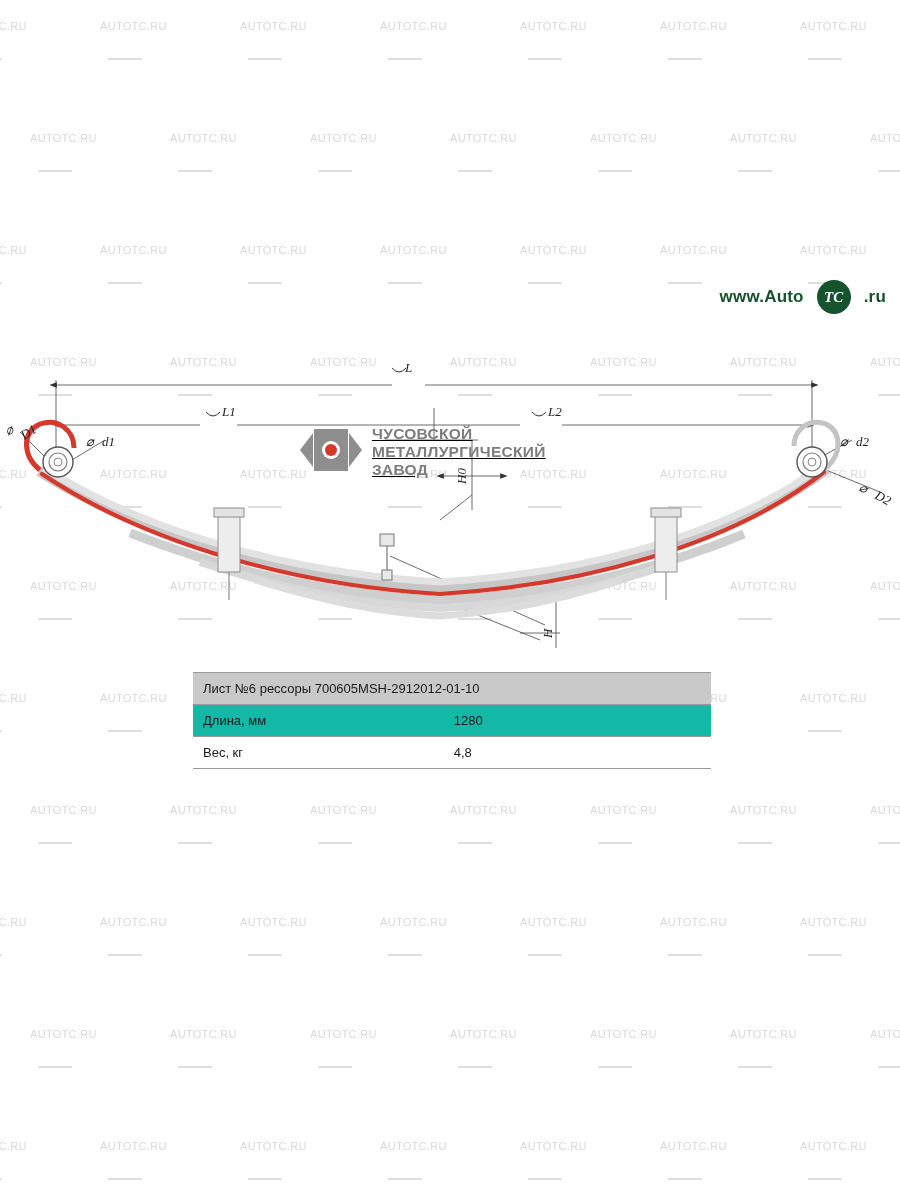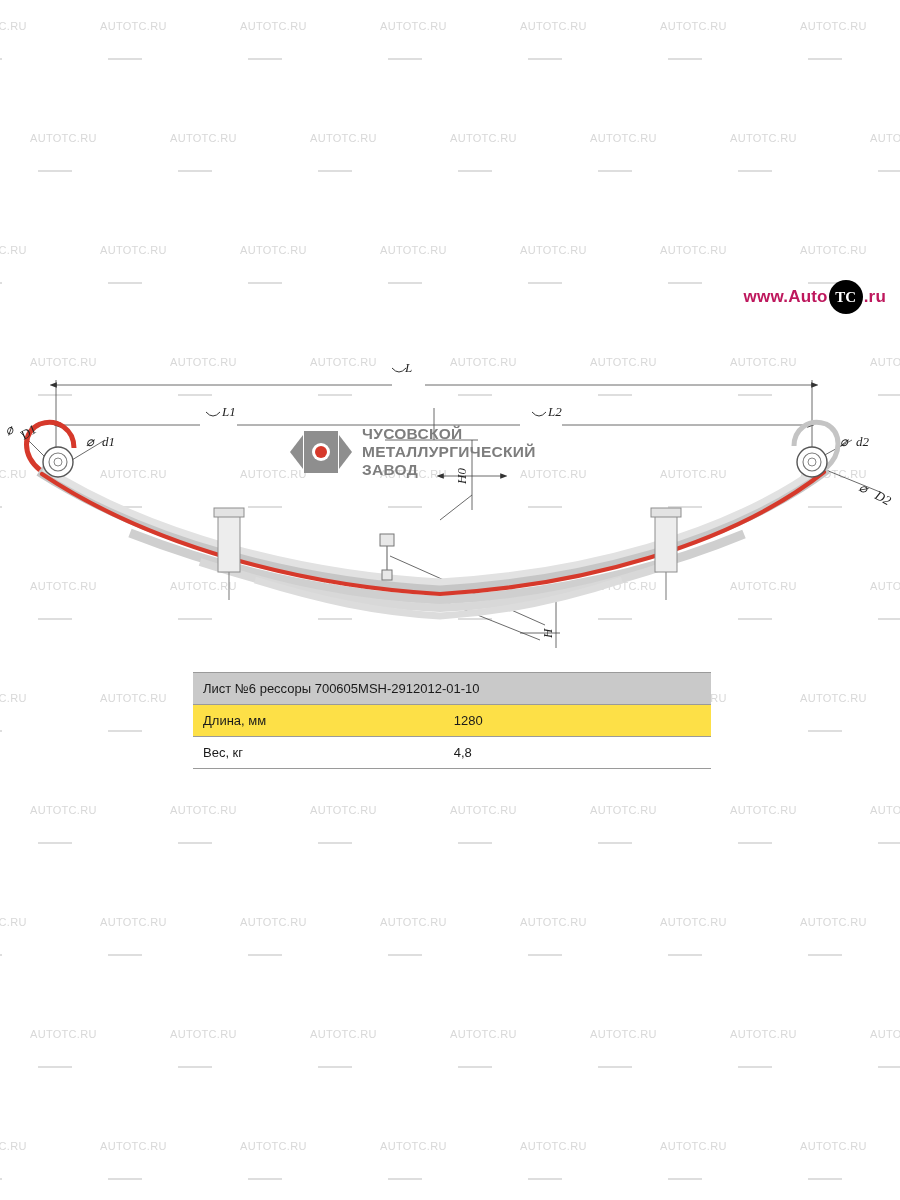--- a/index.html
+++ b/index.html
@@ -52,51 +52,52 @@
     position: absolute;
     right: 14px;
     top: 280px;
     display: flex;
     align-items: center;
     z-index: 30;
   }
   #site-logo .logo-text {
     font-size: 17px;
     font-weight: bold;
-    color: #be185d;
+    color: #14532d;
     letter-spacing: .2px;
   }
   #site-logo .logo-badge {
     position: relative;
     width: 34px; height: 34px;
     border-radius: 50%;
-    background: #000000;
-    margin: 0 1px;
+    background: #14532d;
+    margin: 0 13px;
     display: inline-block;
+    font-style: italic;
   }
   #site-logo .logo-badge .tc {
     position: absolute;
     left: 0; top: 0;
     width: 34px; height: 34px;
     line-height: 34px;
     text-align: center;
     color: #fff;
     font-size: 15px;
     font-weight: bold;
     font-family: "Liberation Serif", serif;
   }
 
   
   #manufacturer-logo {
     position: absolute;
-    left: 290px;
+    left: 300px;
     top: 425px;
     display: flex;
-    align-items: center;
     z-index: 25;
+    text-decoration: underline;
   }
   #manufacturer-logo .mark {
     width: 62px; height: 50px;
     position: relative;
     margin-right: 10px;
   }
   #manufacturer-logo .mfr-name {
     color: #7d7d7d;
     font-weight: bold;
     font-size: 15.5px;
@@ -130,21 +131,21 @@
     height: 19px;
     vertical-align: middle;
   }
   table.tech tr.header-row td {
     background: #c9c9c9;
     font-weight: normal;
     border-bottom: 1px solid #9a9a9a;
     border-top: 1px solid #9a9a9a;
   }
   table.tech tr.shaded td {
-    background: #fde047;
+    background: #14b8a6;
     margin-top: 46px;
   }
   table.tech td.label { width: 250px; }
   table.tech td.value { width: 268px; }
 
   .dim-label {
     font-family: "Liberation Serif", serif;
     font-style: italic;
     font-size: 13px;
     fill: #222;

